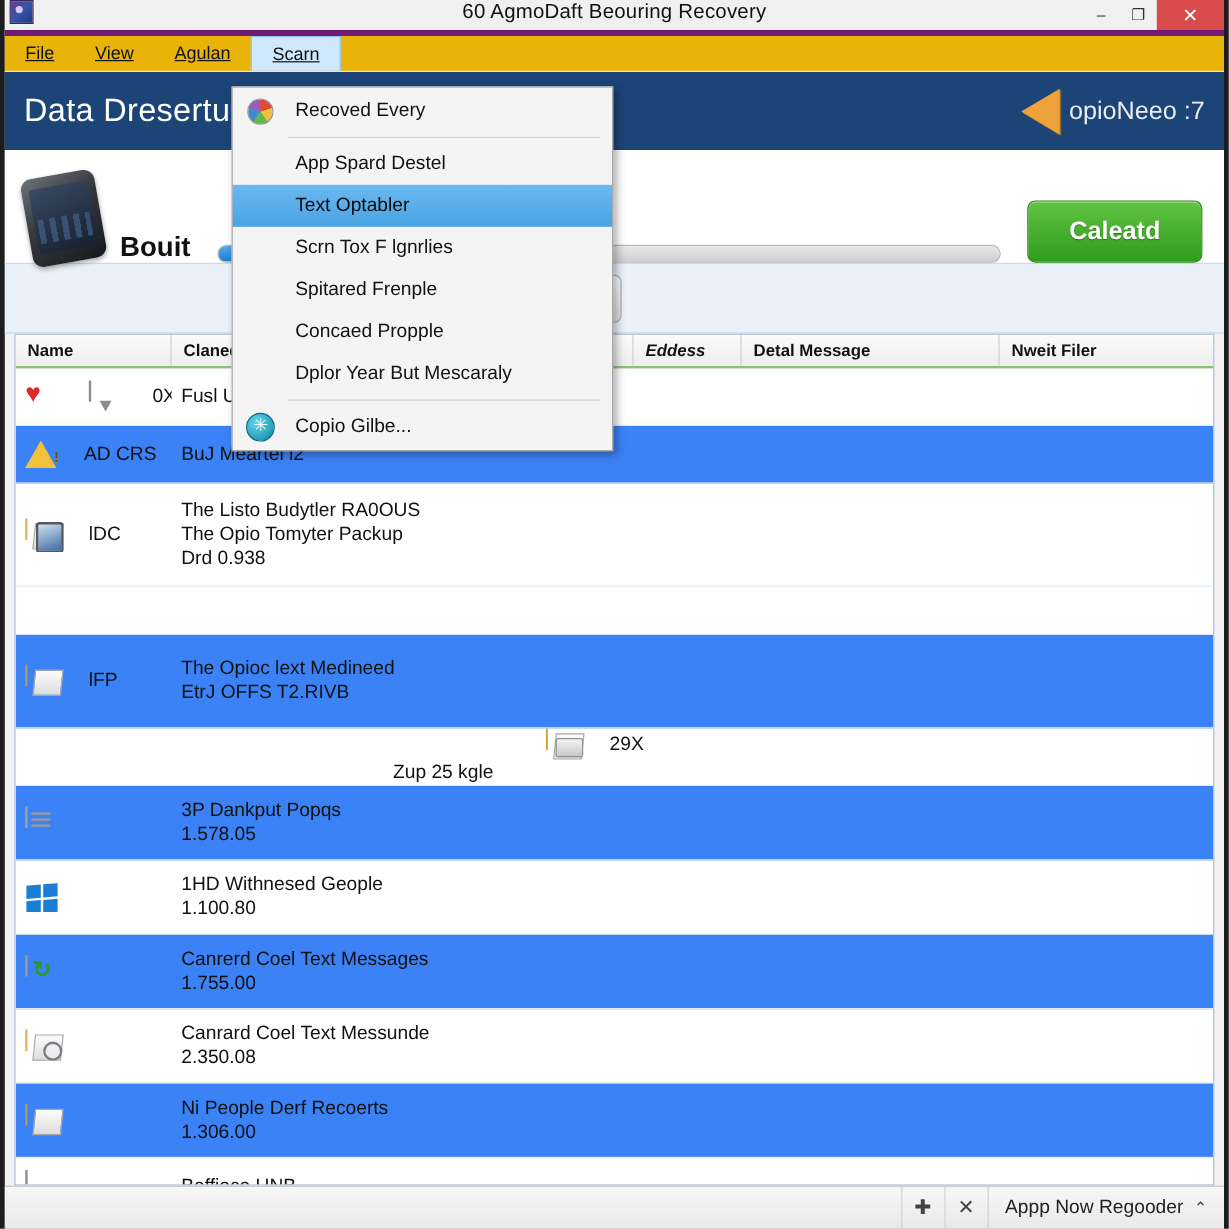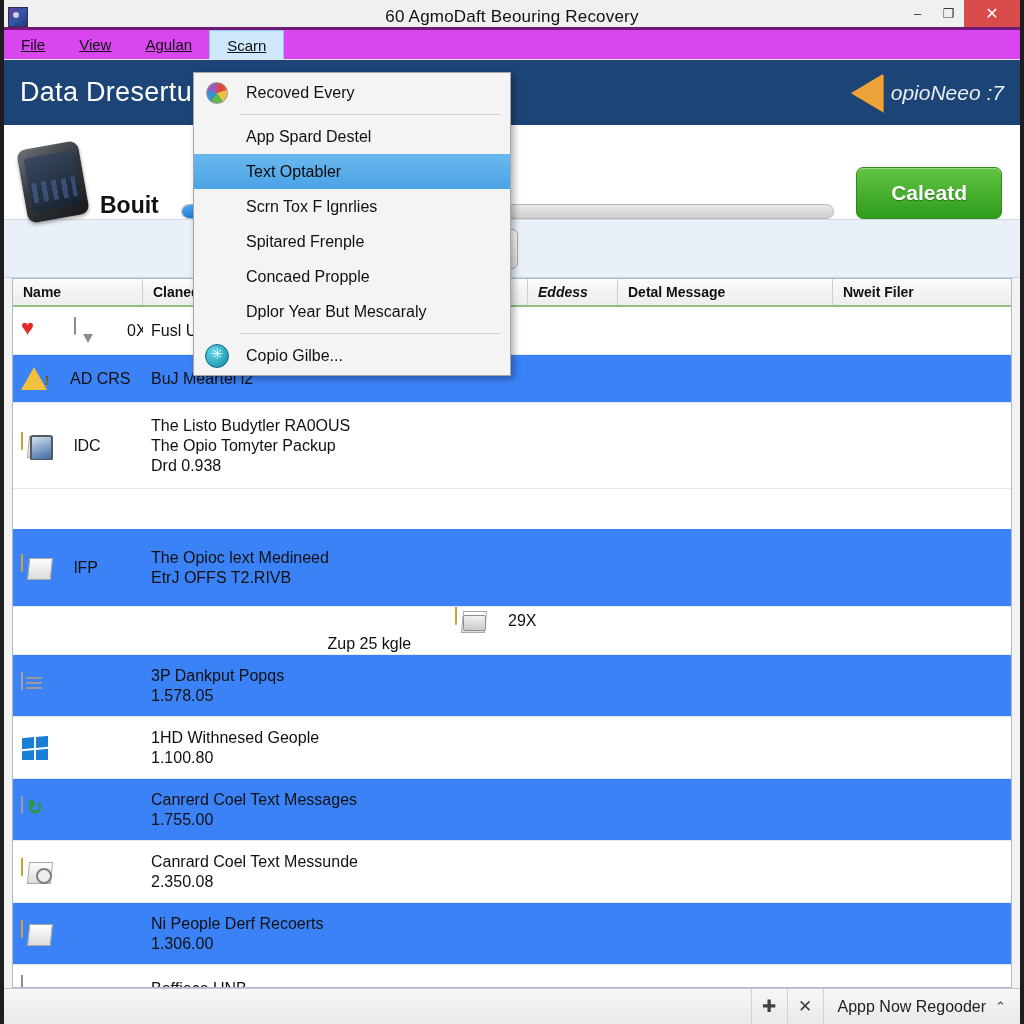--- a/index.html
+++ b/index.html
@@ -13,22 +13,22 @@
     position:absolute; left:0; top:0; width:1024px; height:1024px;
     background:#f2f2f2;
     display:flex; flex-direction:column;
     border:4px solid #1d1d1d;
     border-top:none; border-bottom:none;
   }
 
   
   .titlebar {
     height:30px; background:#f0f0f0;
-    border-bottom:3px solid #701a75;
-    display:flex; align-items:flex-end;
+    border-bottom:5px solid #701a75;
+    display:flex; align-items:flex-start;
     position:relative; flex:none;
   }
   .app-icon {
     width:20px; height:20px; margin-left:4px;
     background:linear-gradient(135deg,#6a3a9a 0%,#3355aa 50%,#223a77 100%);
     border:1px solid #3a2a5a;
     position:relative;
   }
   .app-icon:after {
     content:""; position:absolute; left:4px; top:4px; width:6px; height:6px;
@@ -40,40 +40,40 @@
   }
   .win-btns { margin-left:auto; display:flex; height:100%; align-items:stretch; }
   .win-btn {
     width:31px; display:flex; align-items:center; justify-content:center;
     font-size:13px; color:#333; background:#f0f0f0;
   }
   .win-btn.close { width:56px; background:#d94a4a; color:#fff; font-size:16px; }
 
   
   .menubar {
-    height:30px; background:#d946ef; border-bottom:1px solid #e3e3e3;
+    height:30px; background:#eab308; border-bottom:1px solid #e3e3e3;
     display:flex; align-items:stretch; flex:none; position:relative; z-index:40;
   }
   .menu-item {
     padding:0 17px; display:flex; align-items:center;
     font-size:15px; color:#111;
   }
   .menu-item .u { text-decoration:underline; }
   .menu-item.active {
     background:#cfe8fb; border:1px solid #8ec6ef; border-bottom:none;
   }
 
   
   .banner {
     height:65px; background:#1d4477;
     display:flex; align-items:center; justify-content:space-between;
     padding:0 16px; flex:none; color:#fff;
   }
   .banner-title { font-size:27px; letter-spacing:.3px; }
-  .banner-right { display:flex; align-items:center; gap:8px;font-style:italic; }
+  .banner-right { display:flex; align-items:center; gap:8px; }
   .tri-icon {
     width:0; height:0;
     border-top:19px solid transparent;
     border-bottom:19px solid transparent;
     border-right:32px solid #eda33a;
     filter:drop-shadow(1px 1px 0 #b77a20);
   }
   .banner-version { font-size:21px; color:#e9eef5; }
 
   

